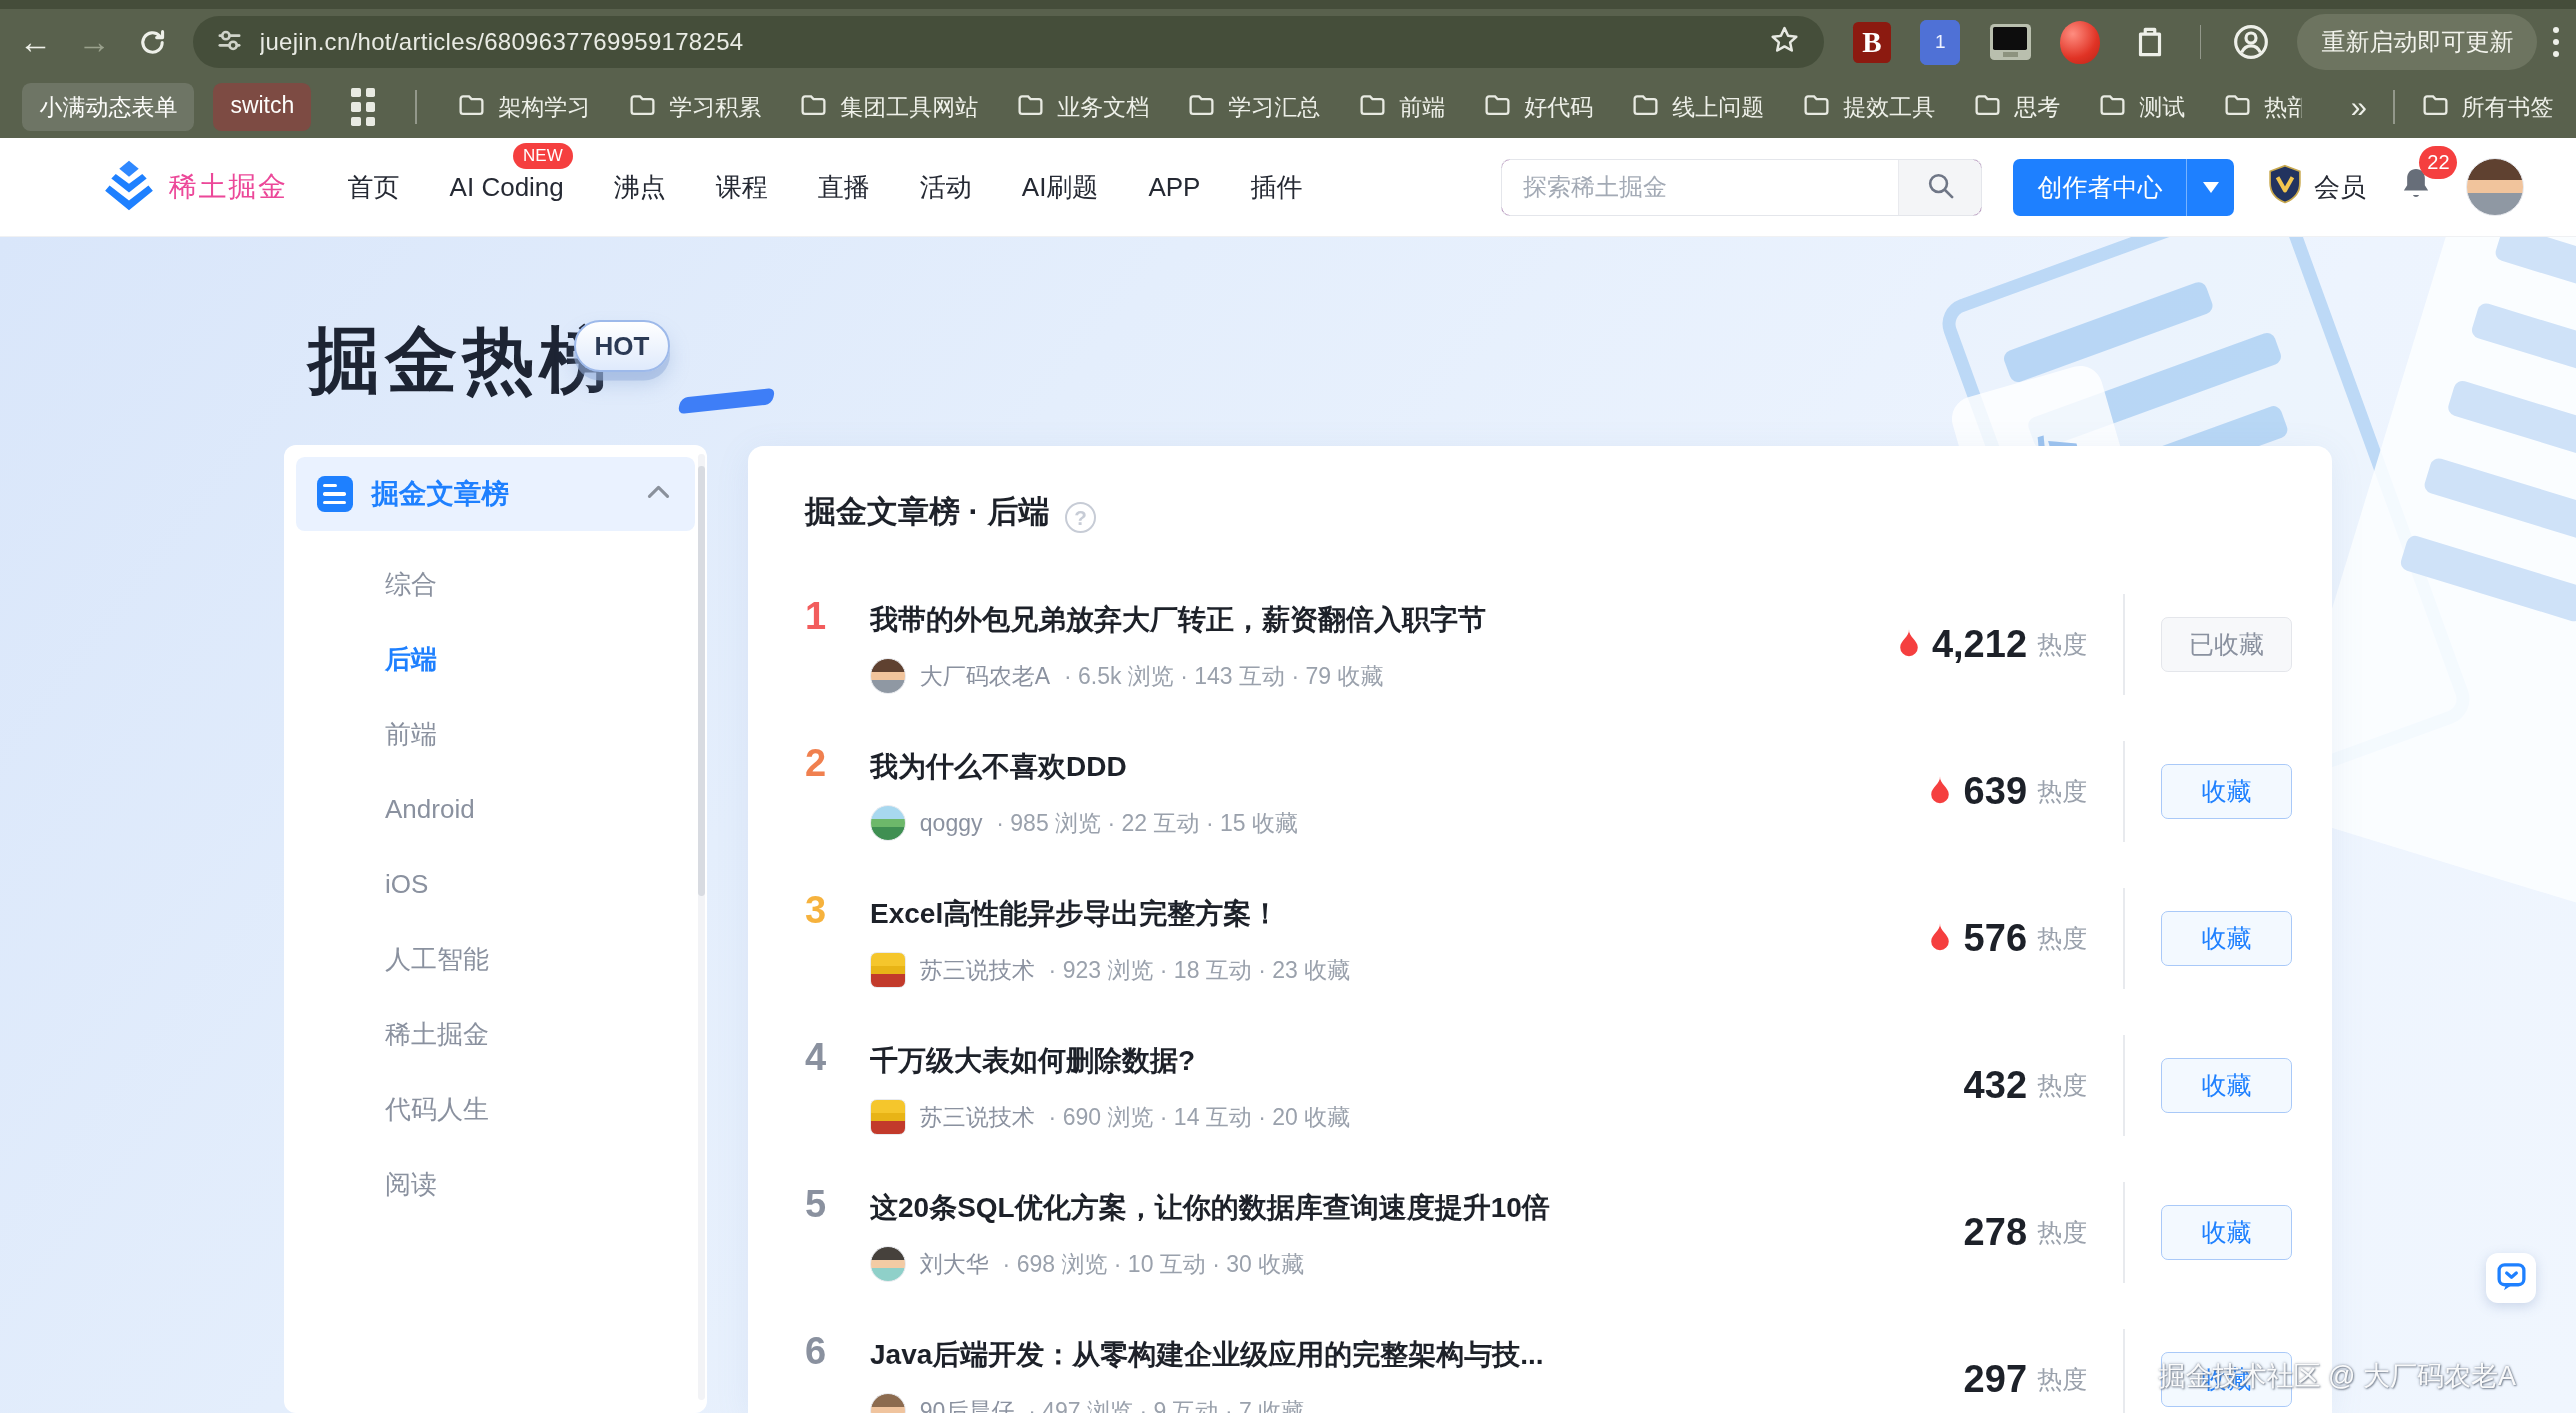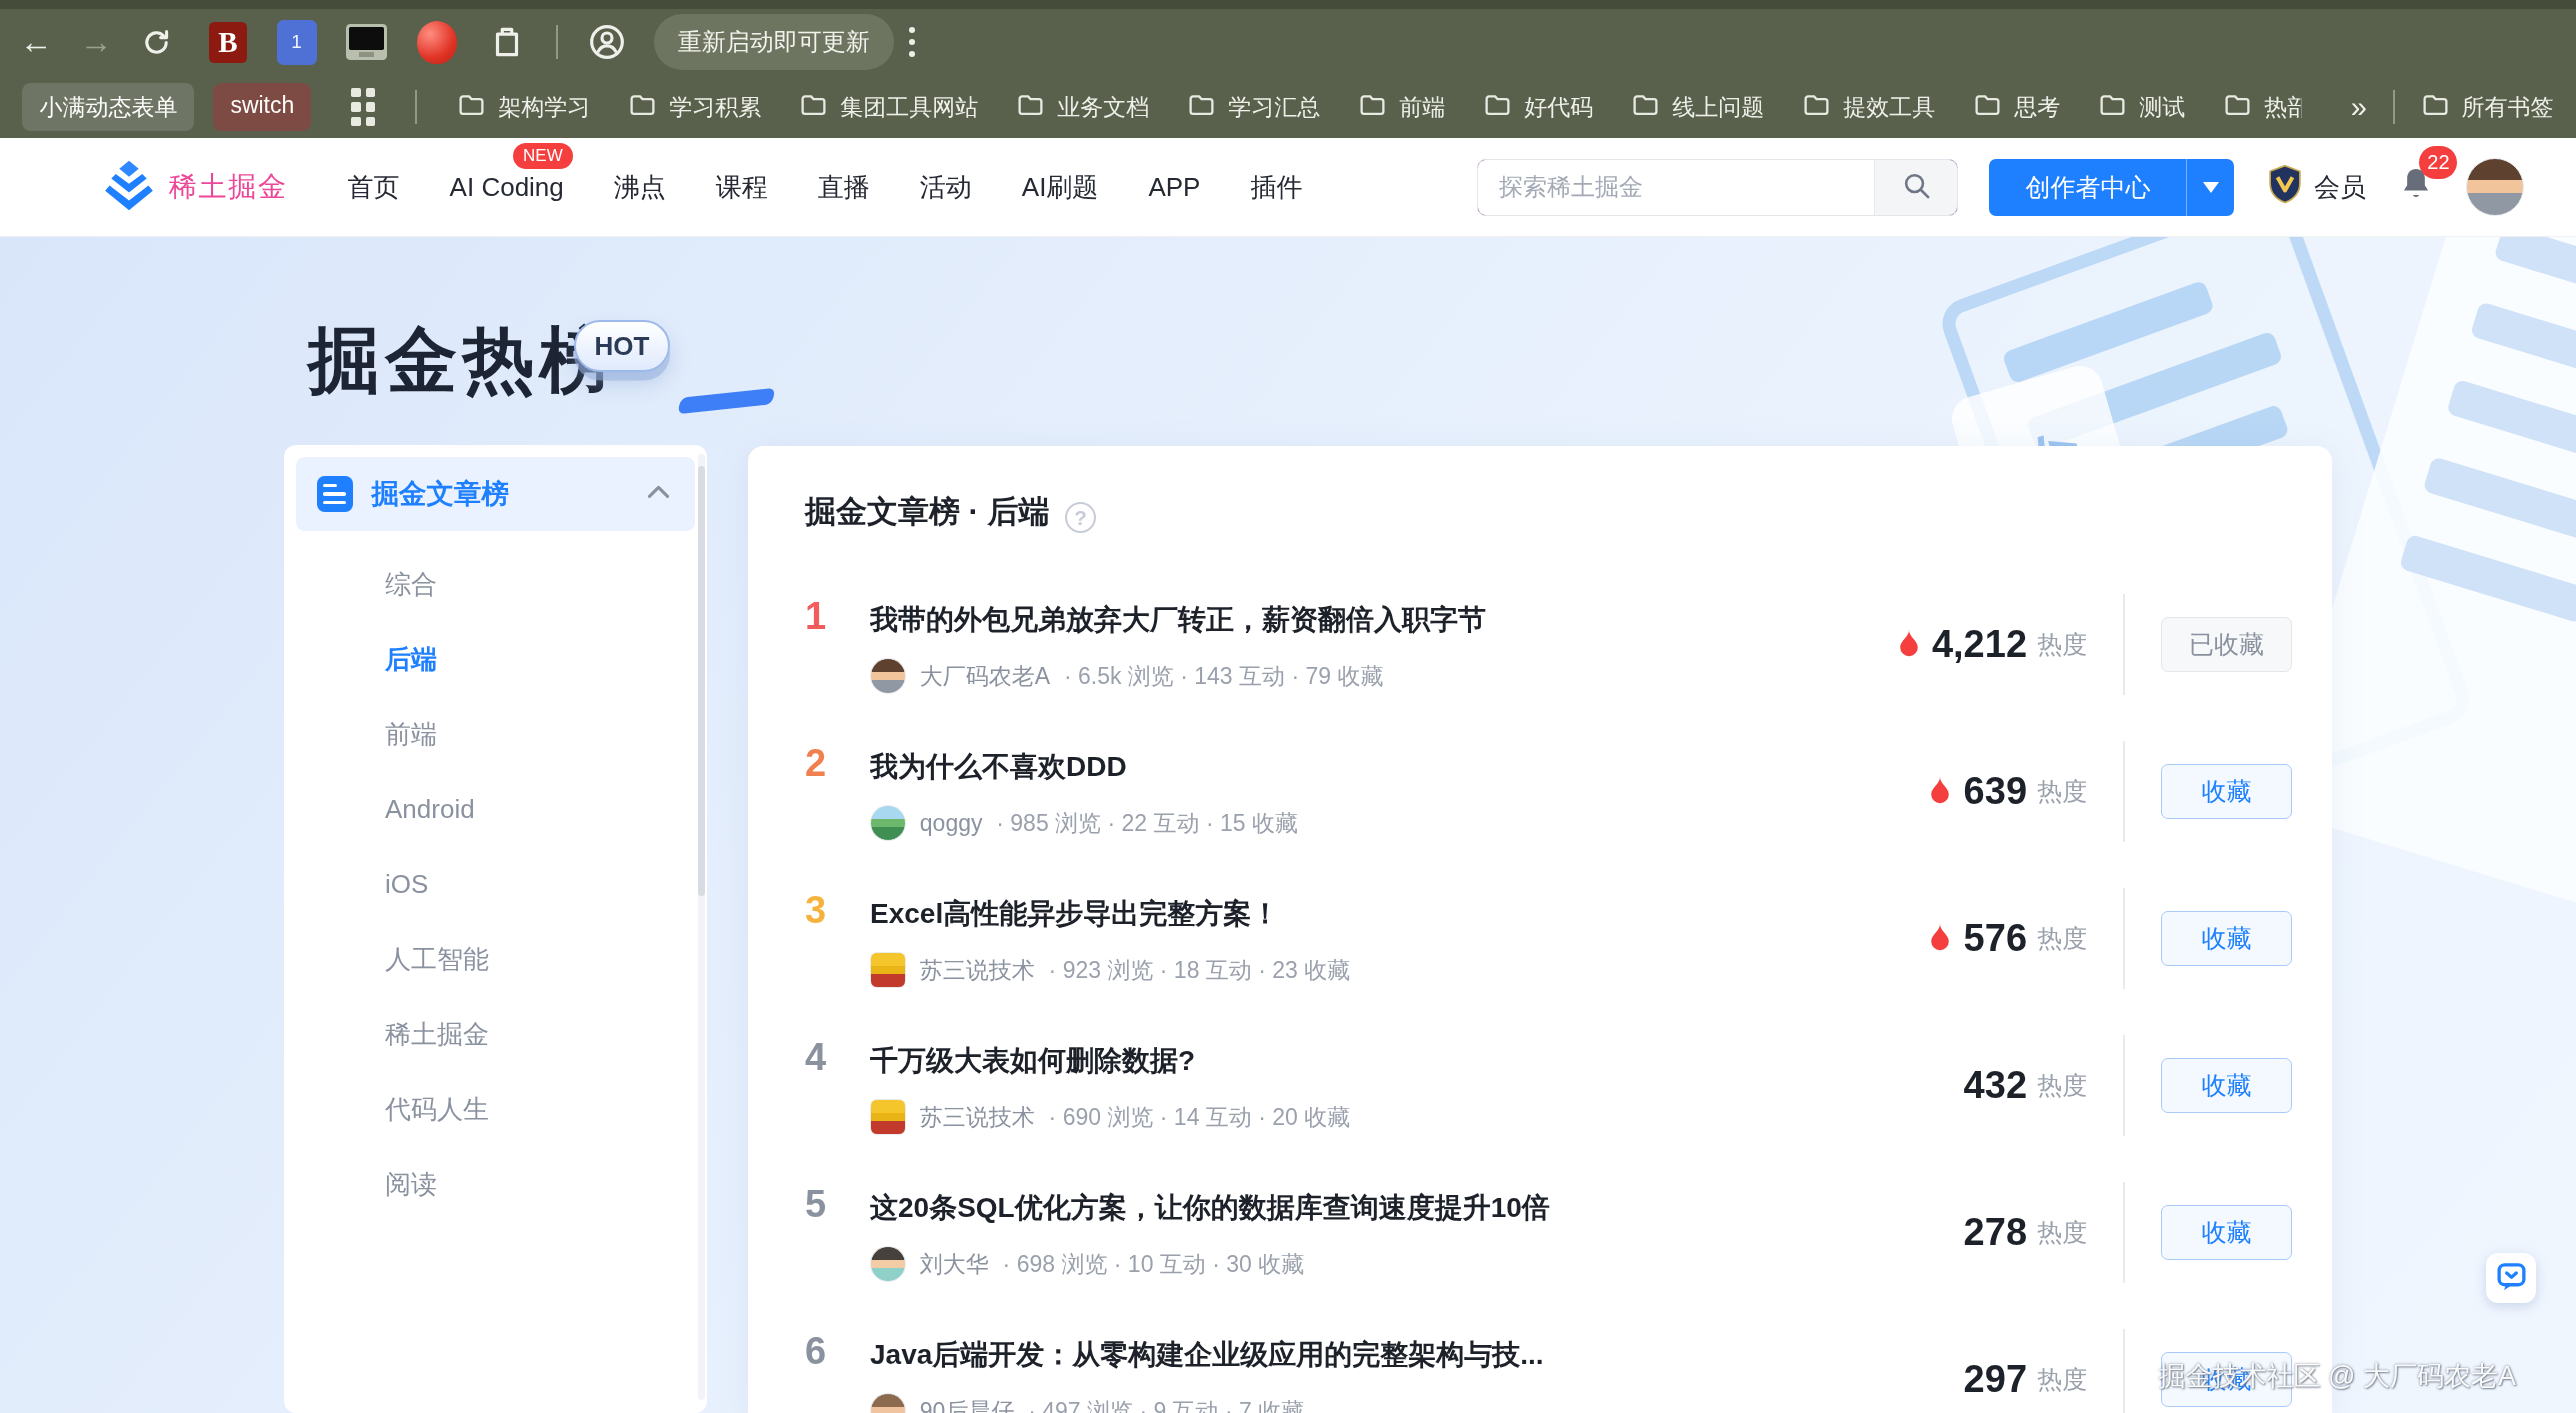--- a/index.html
+++ b/index.html
@@ -45,21 +45,21 @@
   .logo-text { font-size:28px; font-weight:normal; color:#ec4899; letter-spacing:1.7px; }
   .main-nav { display:flex; align-items:center; gap:50px; margin-left:60px; }
   .main-nav .nav-item { position:relative; font-size:26px; color:#252933; white-space:nowrap; }
   .nav-badge { position:absolute; top:-29px; left:50%; transform:translateX(10%); background:#f53f3f; color:#fff; font-size:17px; border-radius:859px; padding:3.4px 10.3px; }
   .hdr-right { display:flex; align-items:center; margin-left:auto; margin-right:52px; gap:31px; }
   .searchbox { display:flex; width:481px; height:57px; border:1.7px solid #e4e6eb; border-radius:8.6px; overflow:hidden; background:#701a75; }
   .searchbox input { flex:1; border:0; outline:none; padding:0 20.6px; font-size:24px; color:#252933; font-family:"Liberation Sans", sans-serif; }
   .searchbox input::placeholder { color:#a3aab5; }
   .search-btn { width:83px; background:#f4f5f7; display:flex; align-items:center; justify-content:center; border-left:1.7px solid #e9eaee; }
   .creator-btn { display:flex; height:57px; background:#1e80ff; border-radius:6.9px; overflow:hidden; align-items:stretch; }
-  .creator-label { display:flex; align-items:center; padding:0 36px; color:#fff; font-size:25px; white-space:nowrap; }
+  .creator-label { display:flex; align-items:center; padding:0 24px; color:#fff; font-size:25px; white-space:nowrap; }
   .creator-caret { width:48px; display:flex; align-items:center; justify-content:center; border-left:1.7px solid rgba(255,255,255,.4); }
   .caret-down { width:0; height:0; border-left:8.6px solid transparent; border-right:8.6px solid transparent; border-top:11.2px solid #fff; }
   .member { display:flex; align-items:center; gap:8.6px; }
   .member-label { font-size:26px; color:#252933; }
   .bell-wrap { position:relative; }
   .bell-badge { position:absolute; top:-19px; right:-22.4px; background:#f53f3f; color:#fff; border-radius:859px; min-width:38px; height:33px; display:flex; align-items:center; justify-content:center; font-size:20px; padding:0 6.9px; }
   .hdr-avatar { width:58px; height:58px; border-radius:50%; background:linear-gradient(180deg,#5f4130 0%,#5f4130 38%,#f1c49c 38%,#f1c49c 60%,#8f98a3 60%); border:0.9px solid #e7e9ee; }
 
   
   .page { position:absolute; left:0; top:237px; width:100%; height:1176px; background:linear-gradient(128deg,#d9e6fa 0%,#e4eefc 34%,#edf4fe 68%,#f0f6fe 100%); overflow:hidden; }
@@ -124,20 +124,38 @@
     <div class="tabstrip"></div>
     <div class="toolbar">
       <div class="navbtn">←</div>
       <div class="navbtn disabled">→</div>
       <div class="navbtn">
         <svg width="31" height="31" viewBox="0 0 24 24">
             <path d="M19.5 12a7.5 7.5 0 1 1-2.1-5.2" fill="none" stroke="#eef0e9" stroke-width="2.4" stroke-linecap="round"></path>
             <path d="M19.8 3.6v4.6h-4.6" fill="none" stroke="#eef0e9" stroke-width="2.4" stroke-linecap="round" stroke-linejoin="round"></path>
           </svg>
       </div>
+      <div class="urlbar">
+        <span class="tune">
+          <svg width="29" height="29" viewBox="0 0 24 24">
+              <g stroke="#cfd3c9" stroke-width="2.2" stroke-linecap="round">
+                <line x1="4" y1="8" x2="20" y2="8"></line>
+                <line x1="4" y1="16" x2="20" y2="16"></line>
+              </g>
+              <circle cx="9" cy="8" r="3" fill="#454e3a" stroke="#cfd3c9" stroke-width="2.2"></circle>
+              <circle cx="15" cy="16" r="3" fill="#454e3a" stroke="#cfd3c9" stroke-width="2.2"></circle>
+            </svg>
+        </span>
+        <span class="url-text">juejin.cn/hot/articles/6809637769959178254</span>
+        <span>
+          <svg width="33" height="33" viewBox="0 0 24 24">
+              <path d="M12 3l2.6 5.6 6 .7-4.5 4.1 1.2 5.9-5.3-3-5.3 3 1.2-5.9L3.4 9.3l6-.7z" fill="none" stroke="#e7e9e2" stroke-width="1.8" stroke-linejoin="round"></path>
+            </svg>
+        </span>
+      </div>
       <div class="ext-row">
         <div class="ext-icon ext-b">B</div>
         <div class="ext-icon">
           <div class="ext-ag">Ag</div>
           <div class="ext-ag badge1" style="position:absolute;">1</div>
         </div>
         <div class="ext-icon">
           <div class="ext-monitor">
               <div class="scr"></div>
               <div class="stand"></div>

